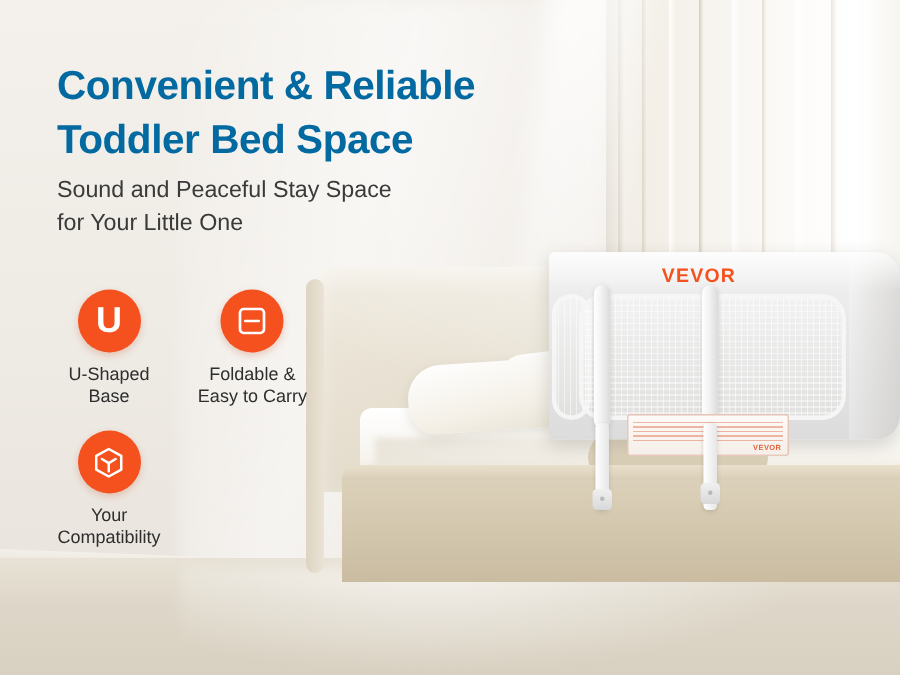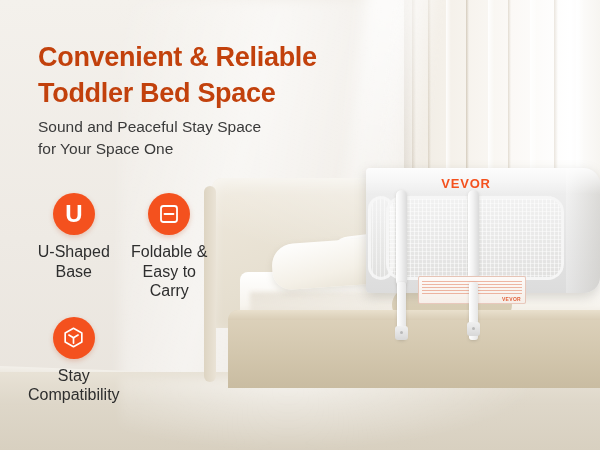--- a/index.html
+++ b/index.html
@@ -126,36 +126,36 @@
   .sticker-lines{position:absolute;left:3px;top:3px;width:100px;height:14px;
     background:repeating-linear-gradient(0deg,rgba(226,128,96,.55) 0 1px,rgba(226,128,96,0) 1px 3px);}
   .sticker-brand{position:absolute;right:4px;bottom:1px;font-size:5px;font-weight:700;
     color:#e2603a;letter-spacing:.3px;}
   .rail-edge-r{position:absolute;left:566px;top:168px;width:34px;height:125px;
     background:linear-gradient(90deg,rgba(255,255,255,.25),rgba(205,203,198,.55));
     border-radius:0 16px 16px 0;}
 
   
   .headline{position:absolute;left:38px;top:40px;width:340px;
-    font-size:27px;line-height:1.32;font-weight:700;color:#c2410c;
+    font-size:27px;line-height:1.32;font-weight:700;color:#0369a1;
     letter-spacing:-.3px;}
   .subhead{position:absolute;left:38px;top:116px;width:300px;
     font-size:15.5px;line-height:1.45;color:#3a3a3a;}
 
   
   .features{position:absolute;left:28px;top:193px;width:185px;
     display:grid;grid-template-columns:1fr 1fr;row-gap:16px;column-gap:6px;}
   .feature{display:flex;flex-direction:column;align-items:center;}
   .badge{width:42px;height:42px;border-radius:50%;
     background:#f4511e;display:flex;align-items:center;justify-content:center;
     box-shadow:0 2px 5px rgba(200,90,50,.28);}
   .badge svg{display:block;}
   .badge .u-glyph{font-size:24px;font-weight:700;color:#fff;line-height:1;
     font-family:"Liberation Sans",sans-serif;}
-  .feat-label{margin-top:7px;text-align:center;font-size:16px;line-height:1.22;
+  .feat-label{margin-top:7px;text-align:center;font-size:12px;line-height:1.22;
     color:#2e2e2e;font-weight:400;white-space:pre-line;}
 </style>
 </head>
 <body>
 
 <div class="stage">
 
   <div class="wall"></div>
   <div class="wall-warm"></div>
 
@@ -219,21 +219,21 @@
   <div class="leg" style="left:469px;"></div>
   <div class="leg-foot" style="left:467px;top:322px;"></div>
 
   <div class="headline">
     <div>Convenient &amp; Reliable</div>
     <div>Toddler Bed Space</div>
   </div>
 
   <div class="subhead">
     <div>Sound and Peaceful Stay Space</div>
-    <div>for Your Space One</div>
+    <div>for Your Little One</div>
   </div>
 
   <div class="features">
 
     <div class="feature">
       <div class="badge">
         <span class="u-glyph">U</span>
       </div>
       <div class="feat-label">U-Shaped
 Base</div>
@@ -253,19 +253,19 @@
 
     <div class="feature">
       <div class="badge">
         <svg width="25" height="25" viewBox="0 0 24 24" fill="none" stroke="#fff" stroke-width="1.6">
           <path d="M12 3.2 L20 7.6 V16.4 L12 20.8 L4 16.4 V7.6 Z" stroke-linejoin="round"></path>
           <path d="M12 12.2 L12 17.4" stroke-linecap="round"></path>
           <path d="M12 12.2 L7.6 9.6" stroke-linecap="round"></path>
           <path d="M12 12.2 L16.4 9.6" stroke-linecap="round"></path>
         </svg>
       </div>
-      <div class="feat-label">Stay
+      <div class="feat-label">Your
 Compatibility</div>
     </div>
 
   </div>
 
 </div>
 
 </body></html>

